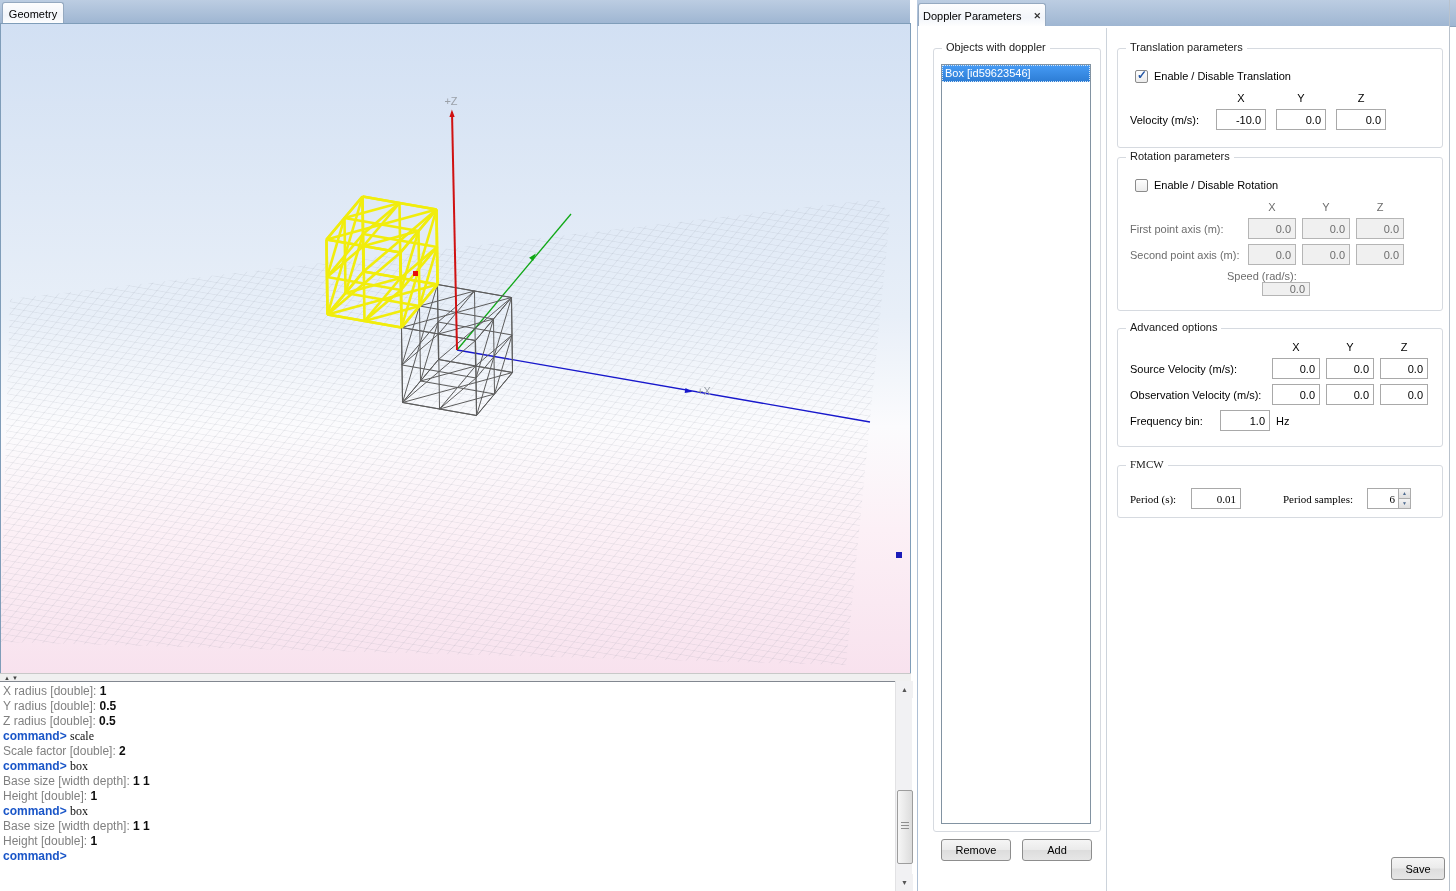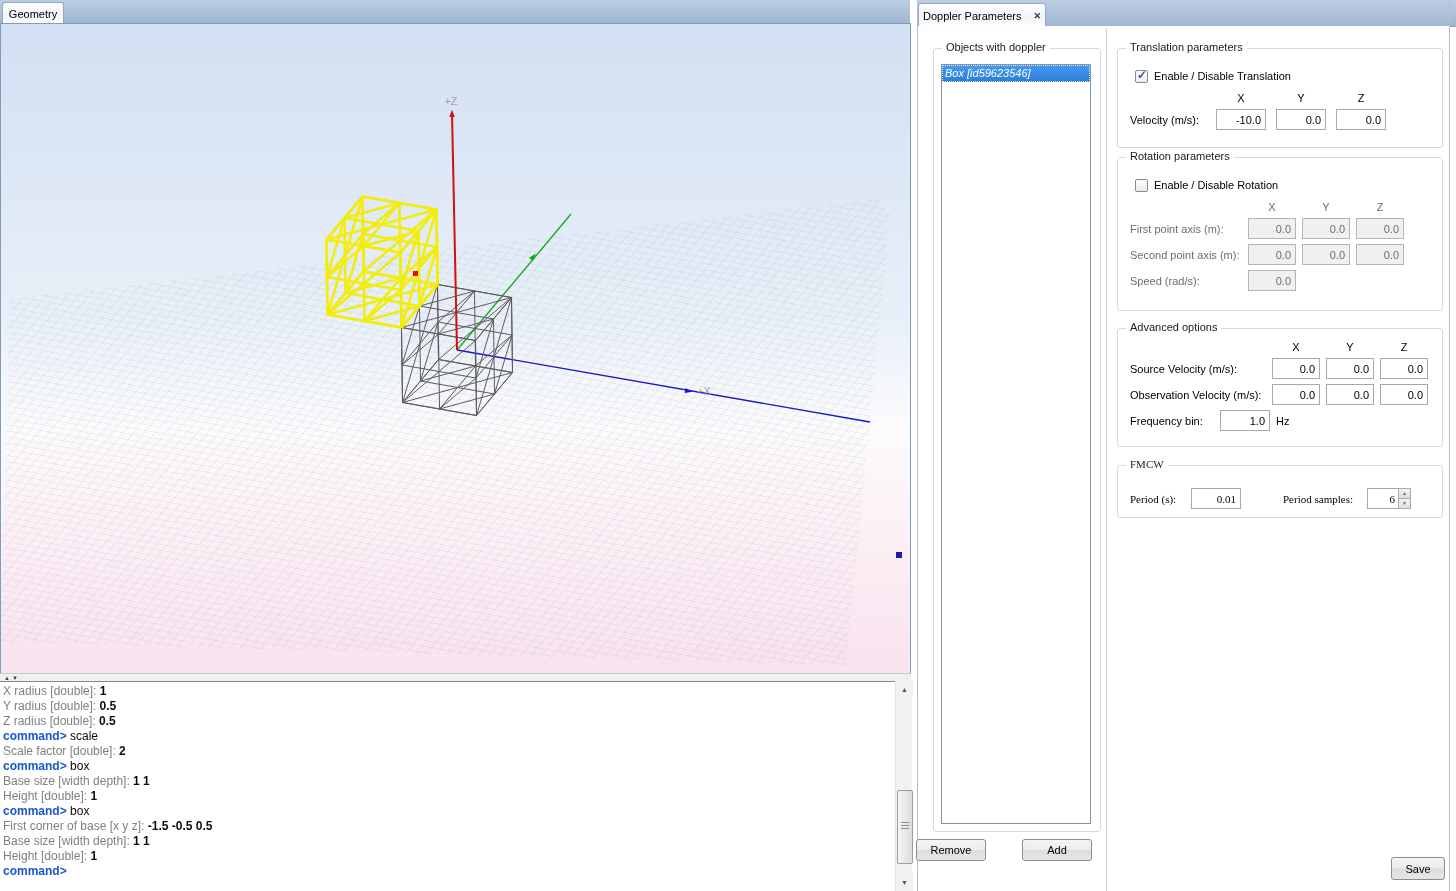--- a/index.html
+++ b/index.html
@@ -19,21 +19,21 @@
   
   #splitter{position:absolute;left:0;top:673px;width:911px;height:8px;background:#f0f0f0;border-top:1px solid #c8c8c8;}
   #splitter .arrows{position:absolute;left:4px;top:0px;font-size:6px;color:#444;letter-spacing:2px;line-height:8px;}
   
   #console{position:absolute;left:0;top:681px;width:895px;height:210px;background:#fff;overflow:hidden;
            border-top:1px solid #828790;padding:2px 0 0 3px;box-sizing:border-box;}
   .console-line{font-size:12px;line-height:15px;white-space:pre;}
   .c-label{color:#808080;}
   .c-value{color:#0d0d0d;font-weight:bold;}
   .c-cmd{color:#1a56c8;font-weight:bold;}
-  .c-plain{color:#0d0d0d;}
+  .c-plain{color:#0d0d0d;font-family:Liberation Serif, serif;}
   
   #console-scrollbar{position:absolute;left:895px;top:681px;width:17px;height:210px;background:#f1f1f3;border-left:1px solid #e2e2e4;box-sizing:border-box;}
   .sb-btn{position:absolute;left:0;width:17px;height:17px;display:flex;align-items:center;justify-content:center;
           font-size:7px;color:#555;background:#f1f1f3;}
   #sb-up{top:0;}
   #sb-down{bottom:0;}
   #sb-thumb{position:absolute;left:1px;top:109px;width:14px;height:72px;border:1px solid #9d9d9d;border-radius:2px;
             background:linear-gradient(to right,#f6f6f6,#dcdcdc);}
   #sb-thumb .grip{position:absolute;left:3px;top:31px;width:8px;height:7px;
             background:repeating-linear-gradient(to bottom,#8f8f8f 0 1px,transparent 1px 3px);}
@@ -42,26 +42,26 @@
   #tab-doppler{left:1px;top:3px;width:126px;height:23px;}
   #right-panel{position:absolute;left:917px;top:26px;width:533px;height:865px;background:#fff;border-left:1px solid #aebfd4;box-sizing:border-box;}
   #panel-divider{position:absolute;left:1106px;top:28px;width:1px;height:863px;background:#ccd3db;}
   #window-right-edge{position:absolute;left:1449px;top:0;width:1px;height:891px;background:#b9c2cc;}
   
   .gb{position:absolute;border:1px solid #d6dae0;border-radius:3px;box-sizing:border-box;background:transparent;}
   .gb>.legend{position:absolute;top:-8px;left:8px;background:#fff;padding:0 4px;font-size:11px;color:#1a1a1a;white-space:nowrap;}
   
   #objects-list{position:absolute;left:941px;top:64px;width:150px;height:760px;border:1px solid #8293a2;background:#fff;box-sizing:border-box;overflow:hidden;}
   .list-item{height:17px;line-height:17px;padding-left:3px;font-size:11px;white-space:nowrap;}
-  .list-item.selected{background:linear-gradient(#469bf5,#2c7cd4);color:#fff;outline:1px dotted #d7e6f5;outline-offset:-1px;font-style:italic;}
+  .list-item.selected{background:linear-gradient(#469bf5,#2c7cd4);color:#fff;outline:1px dotted #d7e6f5;outline-offset:-1px;}
   
   .btn{position:absolute;height:22px;background:linear-gradient(#f5f5f5,#ebebeb 48%,#dddddd 52%,#e6e6e6);
        border:1px solid #8d8d8d;border-radius:3px;font-size:11px;color:#000;
        display:flex;align-items:center;justify-content:center;font-family:inherit;}
-  #btn-remove{left:916px;top:839px;width:70px;}
+  #btn-remove{left:941px;top:839px;width:70px;}
   #btn-add{left:1022px;top:839px;width:70px;}
   #btn-save{left:1391px;top:857px;width:54px;height:23px;}
   
   .cb-row{display:flex;align-items:center;margin-left:5px;height:14px;margin-bottom:9px;}
   .checkbox{width:13px;height:13px;border:1px solid #8b8b8b;border-radius:2px;background:linear-gradient(#fefefe,#ececec);
             box-sizing:border-box;position:relative;margin-right:6px;}
   .checkbox .mark{display:none;position:absolute;left:1px;top:-3px;font-size:12px;font-weight:bold;color:#2456a5;}
   .checkbox.checked .mark{display:block;}
   .cb-label{font-size:11px;color:#000;}
   .hdr-row{display:flex;height:13px;margin-bottom:4px;font-size:11px;color:#000;}
@@ -271,21 +271,20 @@
     <div id="console-lines">
         <div class="console-line"><span class="c-label">X radius [double]: </span><span class="c-value">1</span></div>
         <div class="console-line"><span class="c-label">Y radius [double]: </span><span class="c-value">0.5</span></div>
         <div class="console-line"><span class="c-label">Z radius [double]: </span><span class="c-value">0.5</span></div>
         <div class="console-line"><span class="c-cmd">command&gt; </span><span class="c-plain">scale</span></div>
         <div class="console-line"><span class="c-label">Scale factor [double]: </span><span class="c-value">2</span></div>
         <div class="console-line"><span class="c-cmd">command&gt; </span><span class="c-plain">box</span></div>
         <div class="console-line"><span class="c-label">Base size [width depth]: </span><span class="c-value">1 1</span></div>
         <div class="console-line"><span class="c-label">Height [double]: </span><span class="c-value">1</span></div>
         <div class="console-line"><span class="c-cmd">command&gt; </span><span class="c-plain">box</span></div>
-        <div class="console-line"><span class="c-label">First corner of base [x y z]: </span><span class="c-value">-1.5 -0.5 0.5</span></div>
         <div class="console-line"><span class="c-label">Base size [width depth]: </span><span class="c-value">1 1</span></div>
         <div class="console-line"><span class="c-label">Height [double]: </span><span class="c-value">1</span></div>
         <div class="console-line"><span class="c-cmd">command&gt; </span></div>
       </div>
   </div>
   <div id="console-scrollbar">
     <div id="sb-up" class="sb-btn">▲</div>
     <div id="sb-thumb">
         <div class="grip"></div>
       </div>
@@ -351,21 +350,21 @@
       <input class="fld w48 gap6 disabled" value="0.0" style="">
       <input class="fld w48 gap6 disabled" value="0.0" style="">
       <input class="fld w48 disabled" value="0.0" style="">
     </div>
     <div class="fld-row">
       <span class="rlabel lw-rot disabled-txt">Second point axis (m):</span>
       <input class="fld w48 gap6 disabled" value="0.0" style="">
       <input class="fld w48 gap6 disabled" value="0.0" style="">
       <input class="fld w48 disabled" value="0.0" style="">
     </div>
-    <div class="fld-row" style="margin-top:4px;">
+    <div class="fld-row" style="margin-top:4px;flex-direction:column;">
       <span class="rlabel lw-rot disabled-txt">Speed (rad/s):</span>
       <input class="fld w48 disabled" value="0.0" style="">
     </div>
   </div>
 
   <div id="gb-advanced" class="gb">
     <span class="legend">Advanced options</span>
     <div class="hdr-row">
       <span class="lw-adv"></span>
       <span class="h h48 gap6">X</span>

